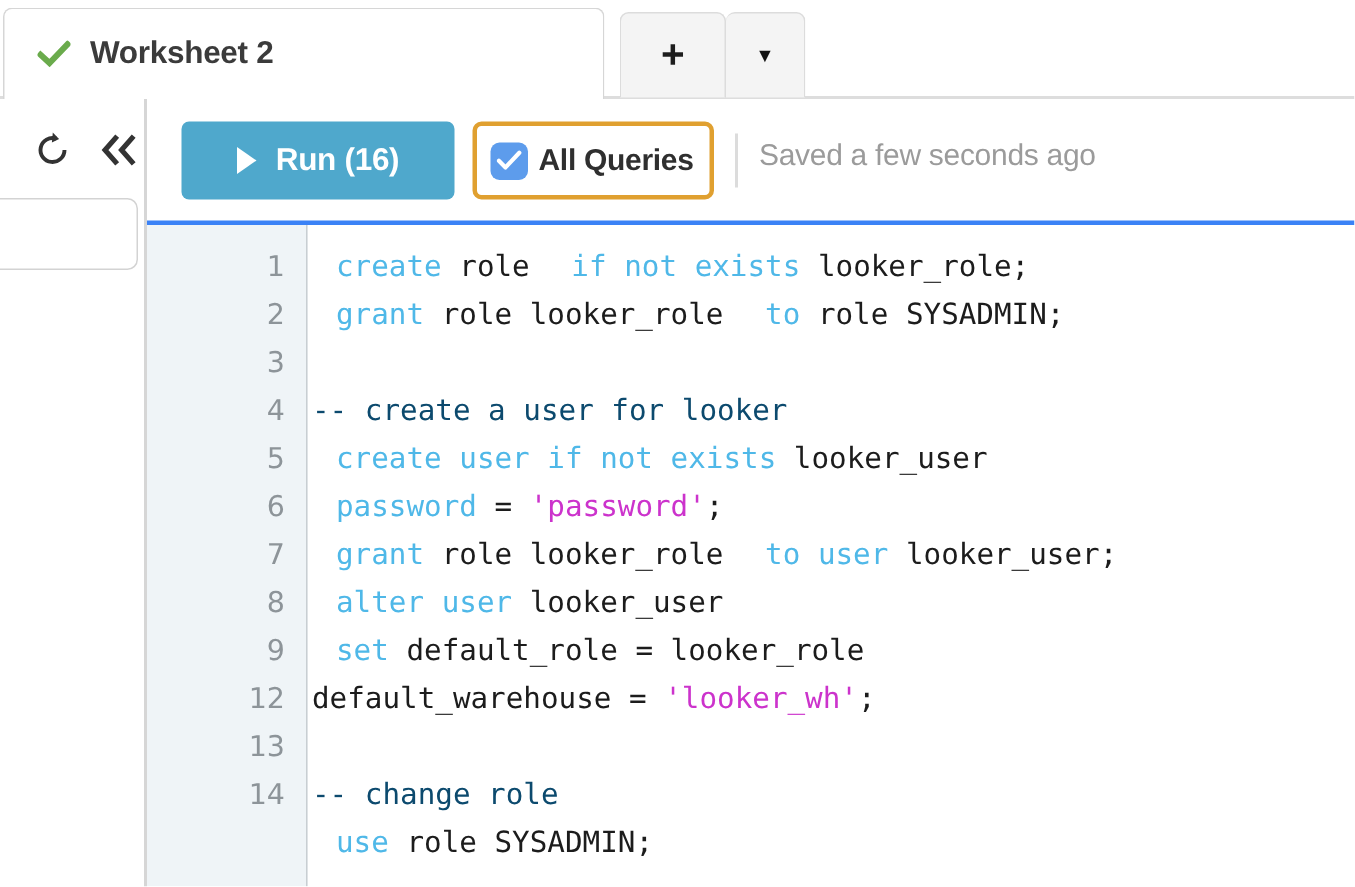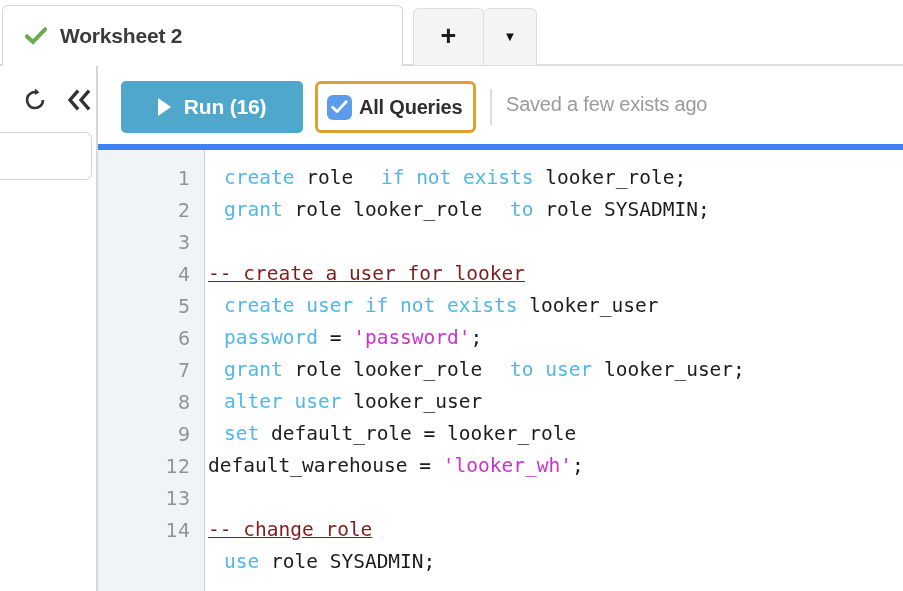--- a/index.html
+++ b/index.html
@@ -128,21 +128,21 @@
     width: 2px; height: 525px;
     background: #d6d6d6;
   }
 
   
   .toolbar {
     position: absolute;
     left: 98px; top: 66px;
     width: 805px; height: 84px;
     background: #ffffff;
-    border-bottom: 6px solid #3b82f6;
+    border-bottom: 3px solid #3b82f6;
   }
   .run-btn {
     position: absolute;
     left: 23px; top: 15px;
     width: 182px; height: 52px;
     background: #4fa8cc;
     border: none;
     border-radius: 5px;
     display: flex;
     align-items: center;
@@ -245,21 +245,21 @@
     width: 695px;
     font-family: "DejaVu Sans Mono", monospace;
     font-size: 19.5px;
     line-height: 32px;
     color: #1c1c1c;
     white-space: pre;
   }
   .code .line { height: 32px; }
   .tok-kw  { color: #4fb8e8; margin-left: 16px; }
   .tok-str { color: #cc33cc; }
-  .tok-com { color: #7f1d1d; text-decoration: underline; }
+  .tok-com { color: #0c4a6e; }
   .tok-pln { color: #1c1c1c; }
 </style>
 </head>
 <body>
 
 <div id="app">
 
   <div class="tabbar">
 
     <div class="tab-active">
@@ -306,21 +306,21 @@
       <span class="allq-check">
         <svg width="17" height="14" viewBox="0 0 17 14">
           <path d="M1.6 7.2 L6 11.6 L15.2 1.8" fill="none" stroke="#ffffff" stroke-width="2.8" stroke-linecap="round" stroke-linejoin="round"></path>
         </svg>
       </span>
       <span class="allq-label">All Queries</span>
     </div>
 
     <div class="toolbar-sep"></div>
 
-    <div class="saved-text">Saved a few exists ago</div>
+    <div class="saved-text">Saved a few seconds ago</div>
   </div>
 
   <div class="editor">
     <div class="gutter">
       <div class="gutter-nums" id="gutter-nums">
           <div>1</div>
           <div>2</div>
           <div>3</div>
           <div>4</div>
           <div>5</div>

